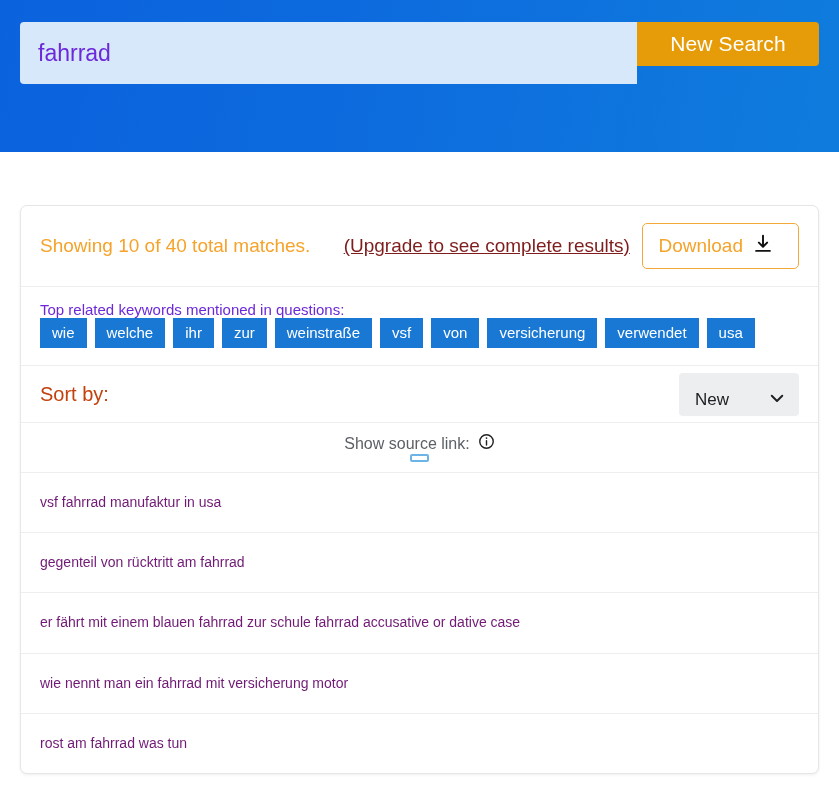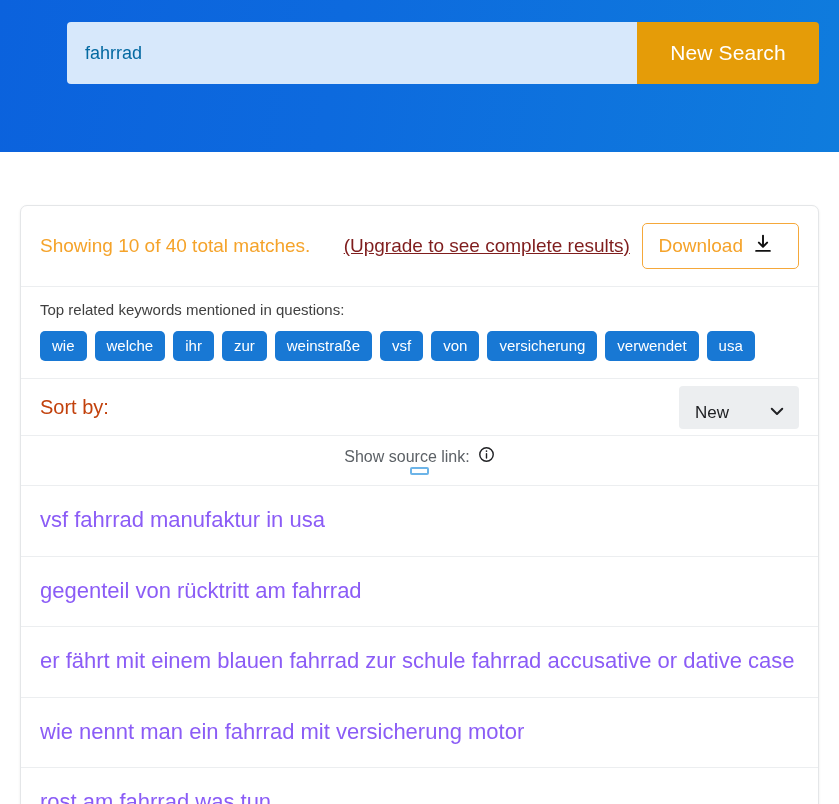--- a/index.html
+++ b/index.html
@@ -34,30 +34,29 @@
   }
 
   .search-input {
     flex: 1 1 auto;
     height: 62px;
     border: none;
     outline: none;
     background: #d7e8fb;
     border-radius: 4px 0 0 4px;
     font-family: "Liberation Sans", sans-serif;
-    font-size: 18px;
-    color: #0369a1;
+    font-size: 23px;
+    color: #6d28d9;
     padding: 0 18px;
-    margin-left: 47px;
   }
   .search-input::placeholder { color: #7c8a99; }
 
   .new-search-btn {
     flex: 0 0 182px;
-    height: 62px;
+    height: 44px;
     background: #e59c08;
     border: none;
     border-radius: 0 4px 4px 0;
     color: #ffffff;
     font-family: "Liberation Sans", sans-serif;
     font-size: 21px;
     cursor: pointer;
     letter-spacing: 0.1px;
   }
 
@@ -116,34 +115,33 @@
   }
   .download-icon { display: block; }
 
   
   .keywords-section {
     padding: 14px 19px 17px 19px;
     border-top: 1px solid #eceef0;
   }
   .keywords-title {
     font-size: 15px;
-    color: #404040;
-    margin-bottom: 13px;
+    color: #6d28d9;
   }
   .chips {
     display: flex;
     flex-wrap: wrap;
     gap: 8px;
   }
   .chip {
     background: #1878d4;
     color: #ffffff;
     font-size: 15px;
     padding: 7px 12px 8px 12px;
-    border-radius: 5px;
+    border-radius: 0;
     cursor: pointer;
     line-height: 1;
     white-space: nowrap;
   }
 
   
   .sort-row {
     display: flex;
     align-items: center;
     justify-content: space-between;
@@ -199,22 +197,22 @@
     border: 2px solid #6cb4e8;
     border-radius: 2px;
     background: #ffffff;
     cursor: pointer;
   }
 
   
   .result-row {
     border-top: 1px solid #eceef0;
     padding: 20px 19px 21px 19px;
-    font-size: 22px;
-    color: #8b5cf6;
+    font-size: 14px;
+    color: #701a75;
     cursor: pointer;
     line-height: 1.3;
   }
 </style>
 </head>
 <body>
 
 <div class="header">
   <div class="search-row">
     <input class="search-input" type="text" value="fahrrad" placeholder="Enter a keyword" style="">

